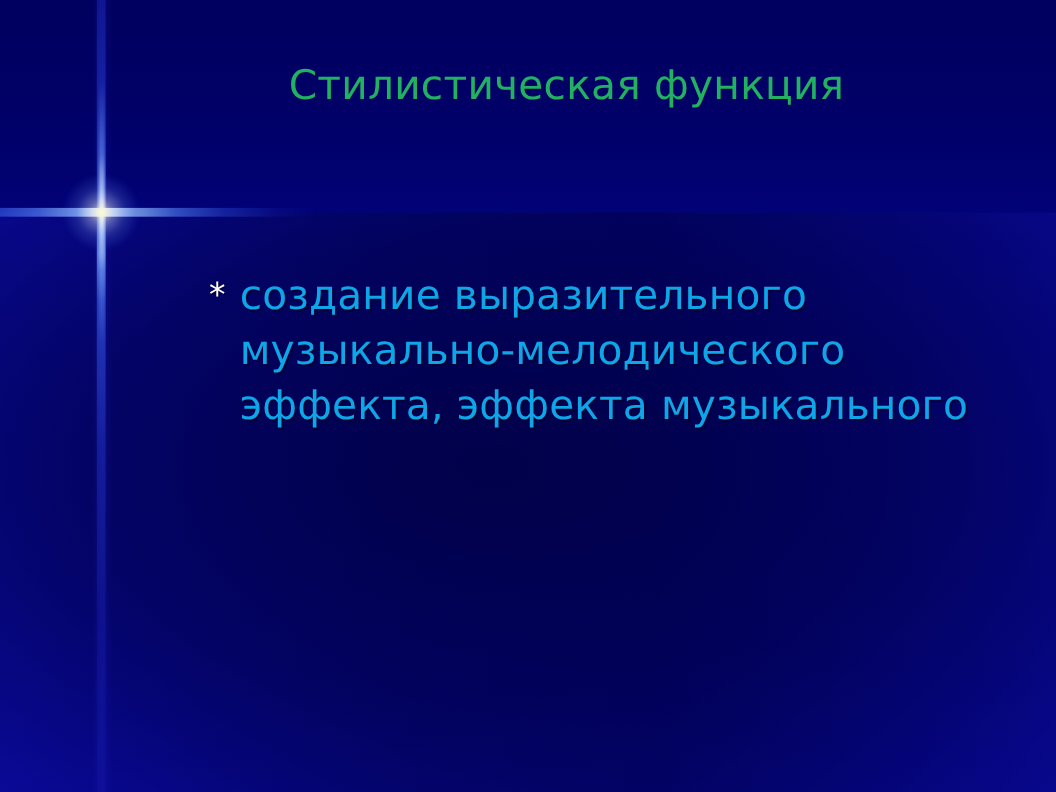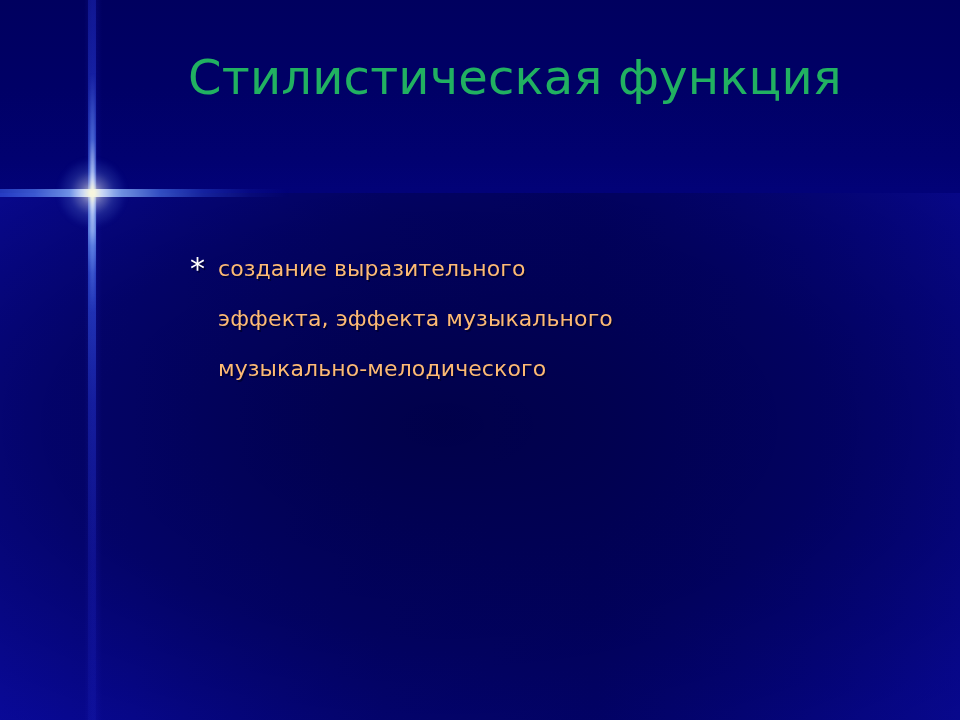--- a/index.html
+++ b/index.html
@@ -166,21 +166,21 @@
   .title-block {
     position: absolute;
     left: 120px;
     width: 790px;
     top: 52px;
     text-align: center;
   }
 
   .title-line {
     color: #21b161;
-    font-size: 48px;
+    font-size: 37px;
     line-height: 51px;
     font-weight: normal;
     letter-spacing: 0.2px;
     white-space: nowrap;
   }
 
   
   .body-block {
     position: absolute;
     left: 190px;
@@ -197,22 +197,22 @@
     flex: 0 0 auto;
     width: 28px;
     color: #ffffff;
     font-size: 30px;
     line-height: 50px;
     text-shadow: 1.5px 1.5px 0 rgba(0, 0, 40, 0.75);
   }
 
   .bullet-text {
     flex: 1 1 auto;
-    color: #fdba74;
-    font-size: 22px;
+    color: #0ea5e9;
+    font-size: 37px;
     line-height: 50px;
     letter-spacing: 0.1px;
     text-shadow: 1.5px 1.5px 0 rgba(0, 0, 45, 0.8);
   }
 
   .bullet-text .ln {
     display: block;
     white-space: nowrap;
   }
 </style>
@@ -234,19 +234,19 @@
 
   <div class="title-block">
     <div class="title-line">Стилистическая функция</div>
   </div>
 
   <div class="body-block">
     <div class="bullet-row">
       <span class="bullet-mark">*</span>
       <span class="bullet-text">
         <span class="ln">создание выразительного</span>
+        <span class="ln">музыкально-мелодического</span>
         <span class="ln">эффекта, эффекта музыкального</span>
-        <span class="ln">музыкально-мелодического</span>
       </span>
     </div>
   </div>
 
 </div>
 
 </body></html>

